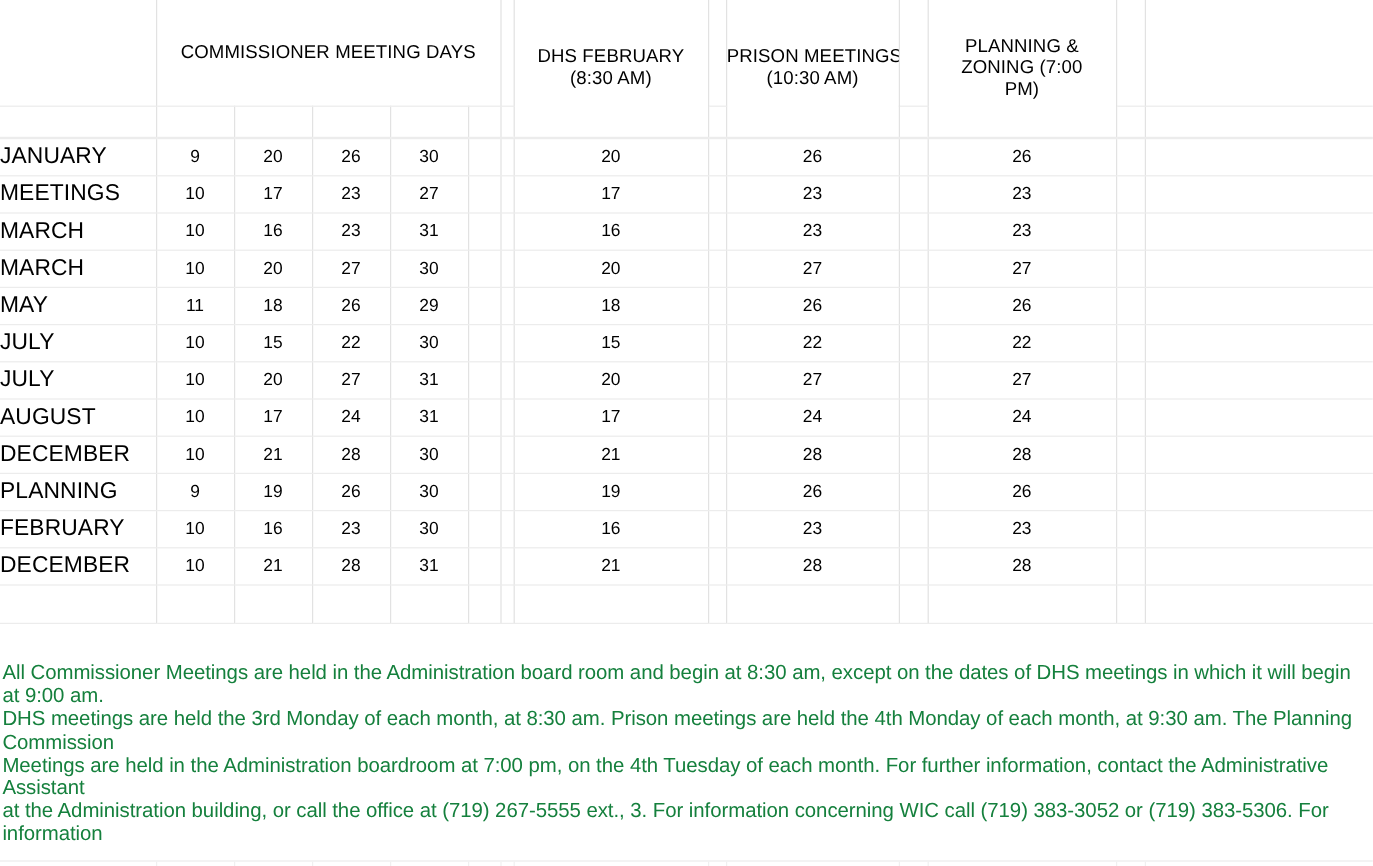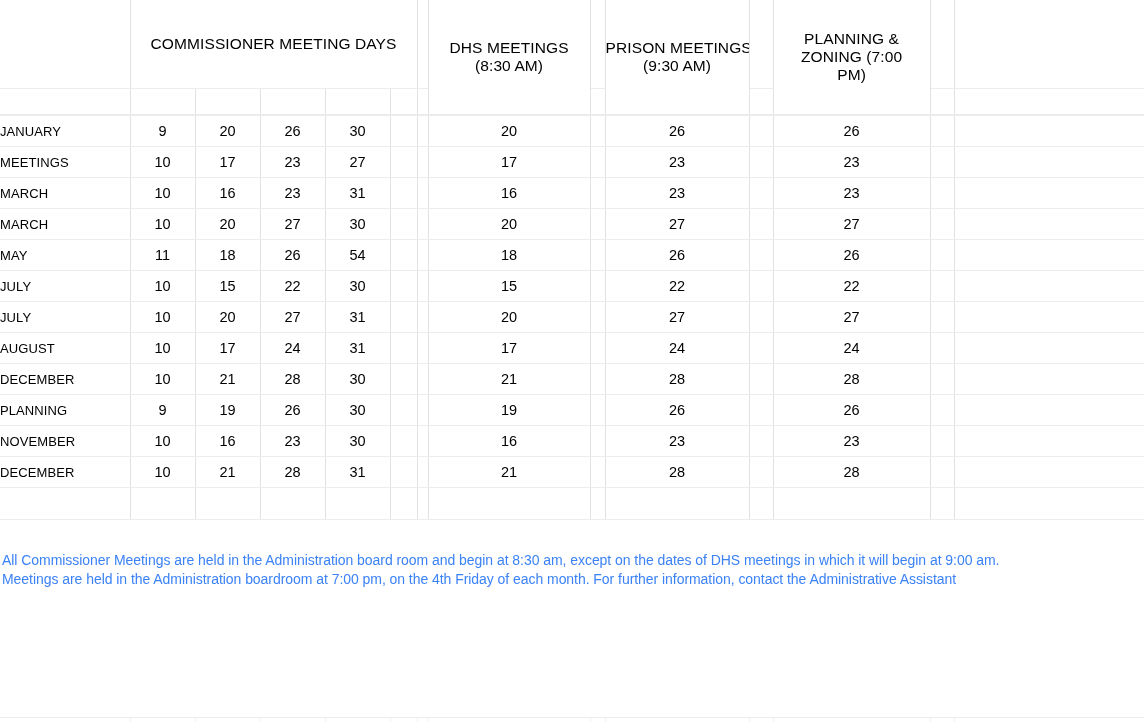--- a/index.html
+++ b/index.html
@@ -71,41 +71,41 @@
     font-size: 0;
   }
 
   
   .data-row td { height: 30px; }
   .blank-row td { height: 31px; }
 
   td.month {
     text-align: left;
     padding-left: 3px;
-    font-size: 13px;
+    font-size: 19px;
     letter-spacing: .1px;
   }
   td.num {
     text-align: center;
     font-size: 14.5px;
   }
   td.empty { }
 
   
   table.grid tr > td:last-child { border-right: none; }
 
   
   .footnote {
     position: absolute;
     left: 2px;
     top: 551px;
     width: 1142px;
-    font-size: 14px;
+    font-size: 17px;
     line-height: 19.2px;
-    color: #3b82f6;
+    color: #15803d;
     letter-spacing: -0.05px;
   }
   .footnote p {
     margin: 0;
   }
 
   
   .bottom-rule {
     position: absolute;
     left: 0;
@@ -151,27 +151,27 @@
       <col style="width:24px">
       <col style="width:190px">
     </colgroup>
 
     <tbody>
         <tr class="hdr-row1">
       <td></td>
       <td class="hdr-merge big" colspan="5">COMMISSIONER MEETING DAYS</td>
       <td></td>
       <td class="hdr-merge" rowspan="2">
-        <span>DHS MEETINGS</span><br>
+        <span>DHS FEBRUARY</span><br>
         <span>(8:30 AM)</span>
       </td>
       <td></td>
       <td class="hdr-merge" rowspan="2">
         <span>PRISON MEETINGS</span><br>
-        <span>(9:30 AM)</span>
+        <span>(10:30 AM)</span>
       </td>
       <td></td>
       <td class="hdr-merge" rowspan="2">
         <span>PLANNING &amp;</span><br>
         <span>ZONING (7:00</span><br>
         <span>PM)</span>
       </td>
       <td></td>
       <td></td>
     </tr>
@@ -271,21 +271,21 @@
           <td class="empty"></td>
           <td class="num">27</td>
           <td class="empty"></td>
           <td class="empty"></td>
         </tr>
         <tr class="data-row">
           <td class="month">MAY</td>
           <td class="num">11</td>
           <td class="num">18</td>
           <td class="num">26</td>
-          <td class="num">54</td>
+          <td class="num">29</td>
           <td class="empty"></td>
           <td class="empty"></td>
           <td class="num">18</td>
           <td class="empty"></td>
           <td class="num">26</td>
           <td class="empty"></td>
           <td class="num">26</td>
           <td class="empty"></td>
           <td class="empty"></td>
         </tr>
@@ -363,21 +363,21 @@
           <td class="empty"></td>
           <td class="num">19</td>
           <td class="empty"></td>
           <td class="num">26</td>
           <td class="empty"></td>
           <td class="num">26</td>
           <td class="empty"></td>
           <td class="empty"></td>
         </tr>
         <tr class="data-row">
-          <td class="month">NOVEMBER</td>
+          <td class="month">FEBRUARY</td>
           <td class="num">10</td>
           <td class="num">16</td>
           <td class="num">23</td>
           <td class="num">30</td>
           <td class="empty"></td>
           <td class="empty"></td>
           <td class="num">16</td>
           <td class="empty"></td>
           <td class="num">23</td>
           <td class="empty"></td>
@@ -416,21 +416,23 @@
           <td class="empty"></td>
           <td class="empty"></td>
           <td class="empty"></td>
         </tr>
       </tbody>
   </table>
 </div>
 
 <div class="footnote">
   <p>All Commissioner Meetings are held in the Administration board room and begin at 8:30 am, except on the dates of DHS meetings in which it will begin at 9:00 am.</p>
-  <p>Meetings are held in the Administration boardroom at 7:00 pm, on the 4th Friday of each month.  For further information, contact the Administrative Assistant</p>
+  <p>DHS meetings are held the 3rd Monday of each month, at 8:30 am.  Prison meetings are held the 4th Monday of each month, at 9:30 am.  The Planning Commission</p>
+  <p>Meetings are held in the Administration boardroom at 7:00 pm, on the 4th Tuesday of each month.  For further information, contact the Administrative Assistant</p>
+  <p>at the Administration building, or call the office at (719) 267-5555 ext., 3.  For information concerning WIC call (719) 383-3052 or (719) 383-5306.  For information</p>
 </div>
 
 <div class="bottom-rule"></div>
 <div class="bottom-ticks">
   <i style="left:130px"></i>
     <i style="left:195px"></i>
     <i style="left:260px"></i>
   <i style="left:325px"></i>
     <i style="left:390px"></i>
     <i style="left:417px"></i>

